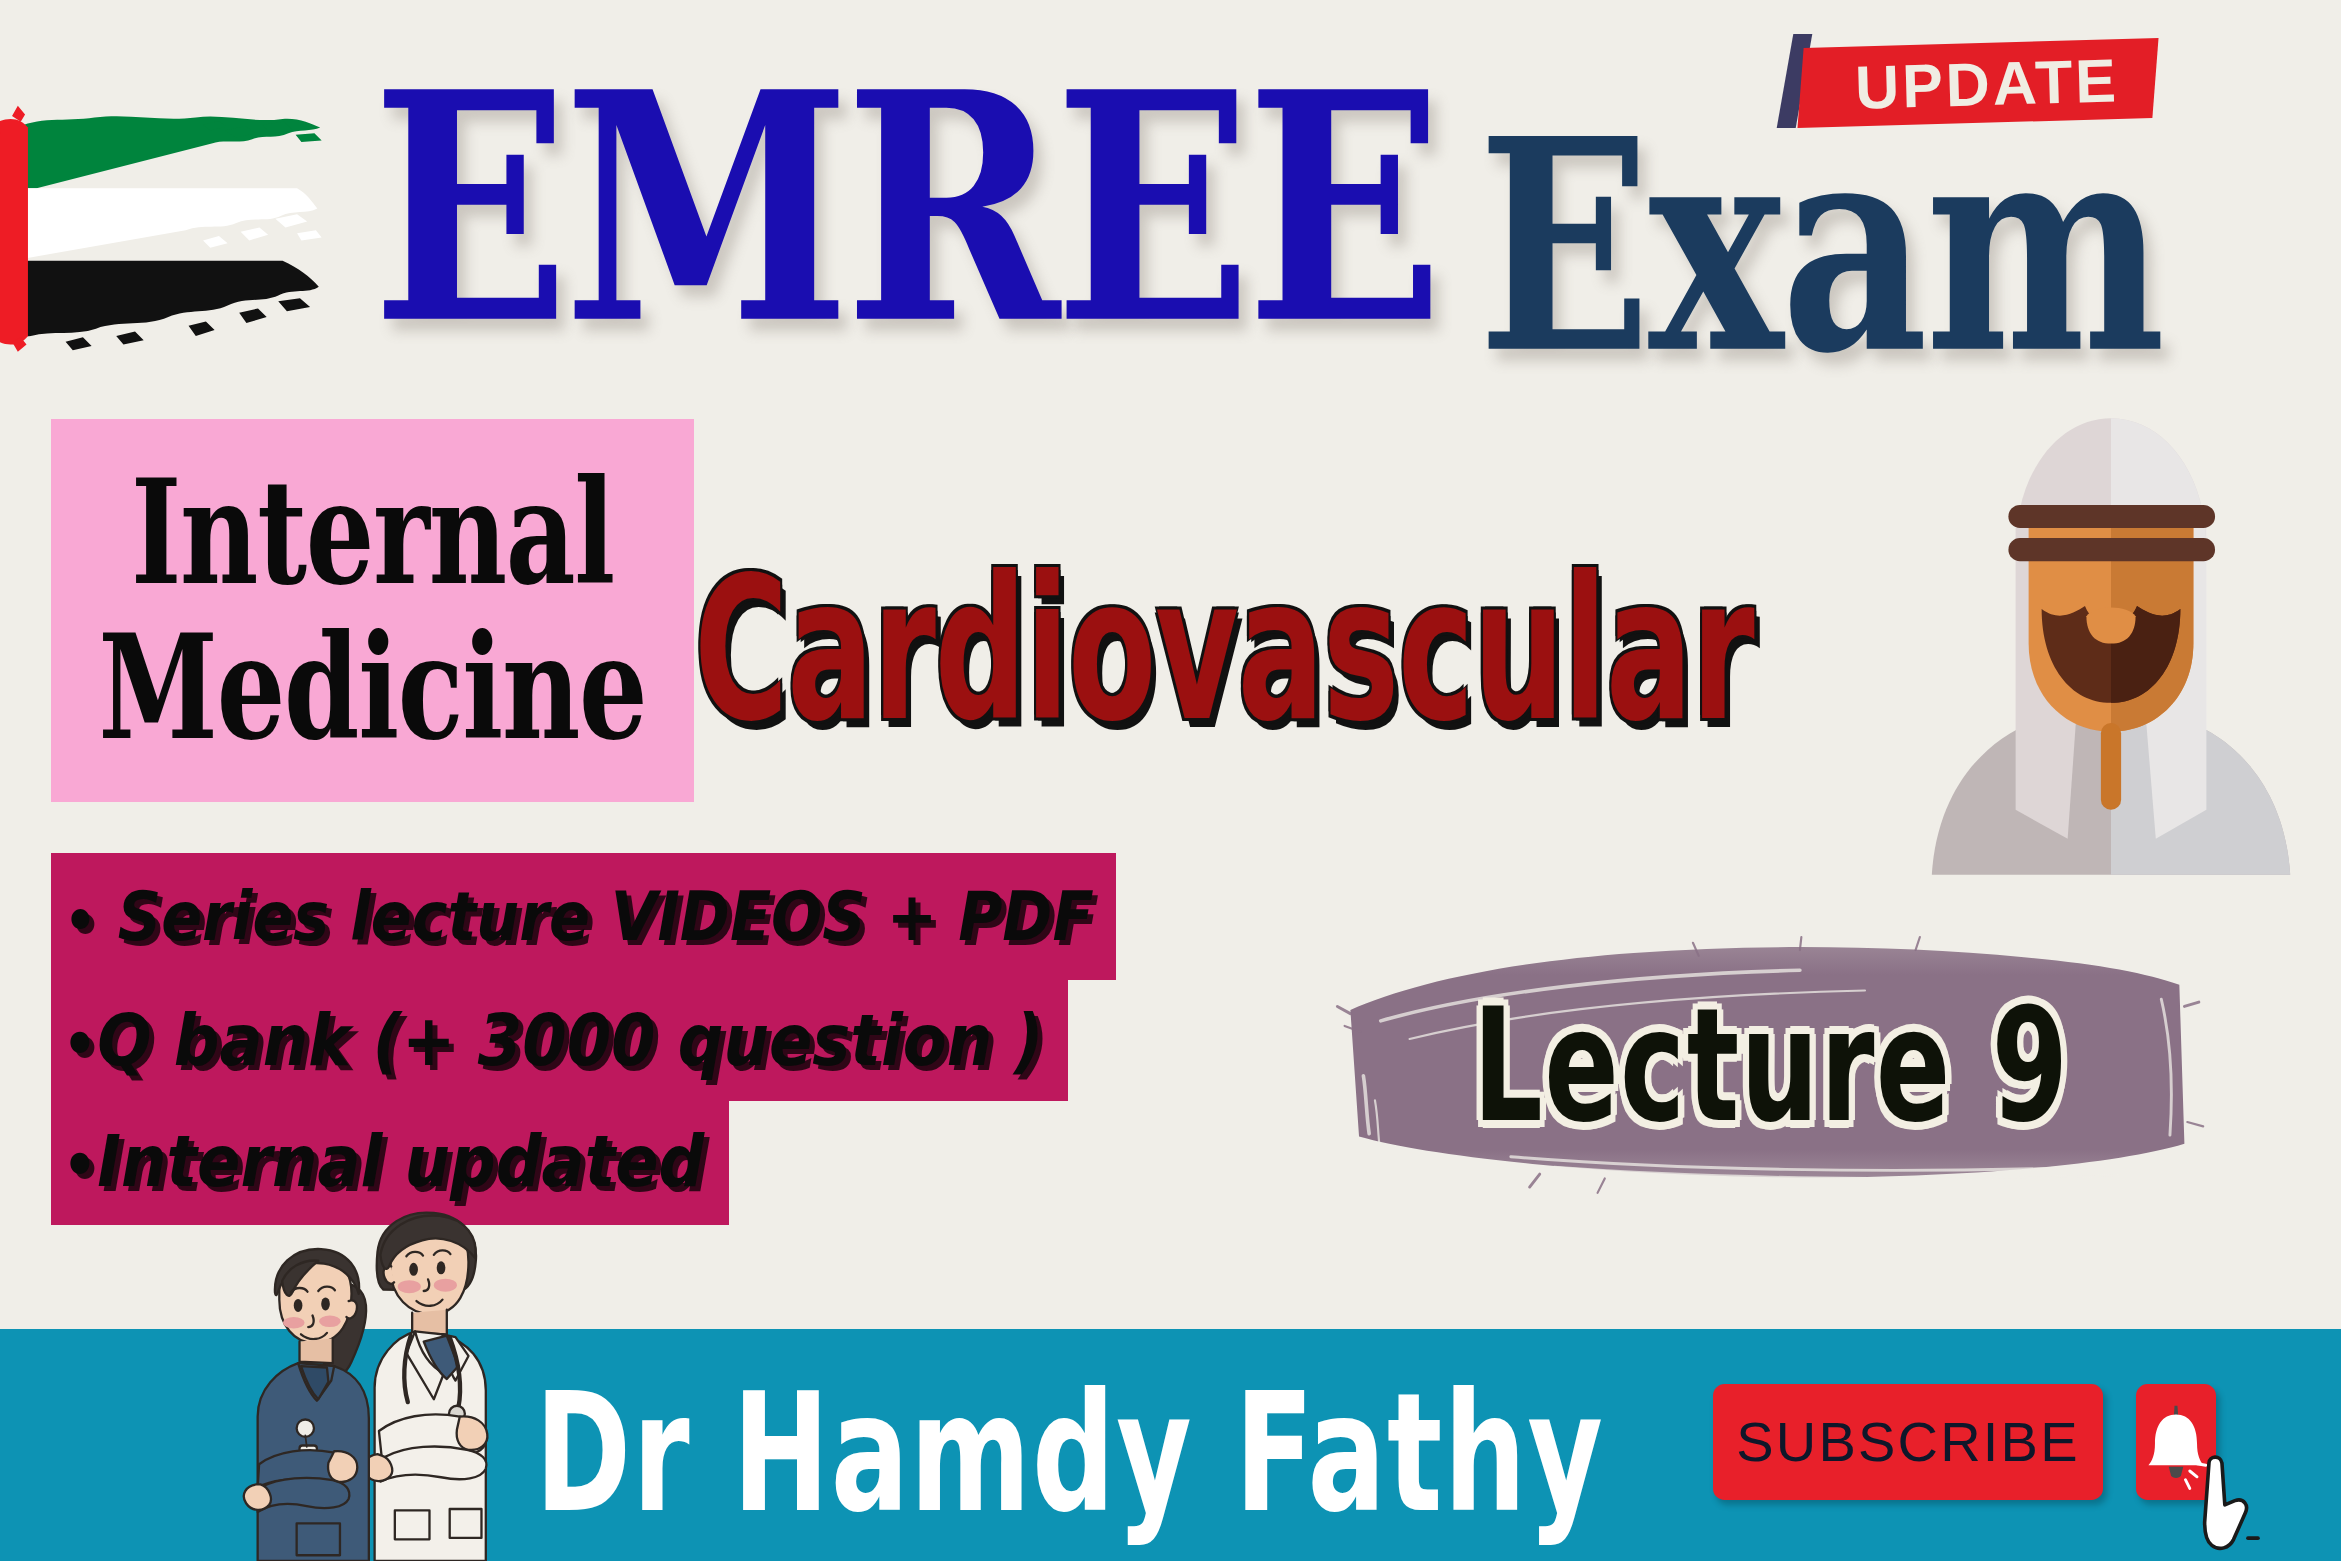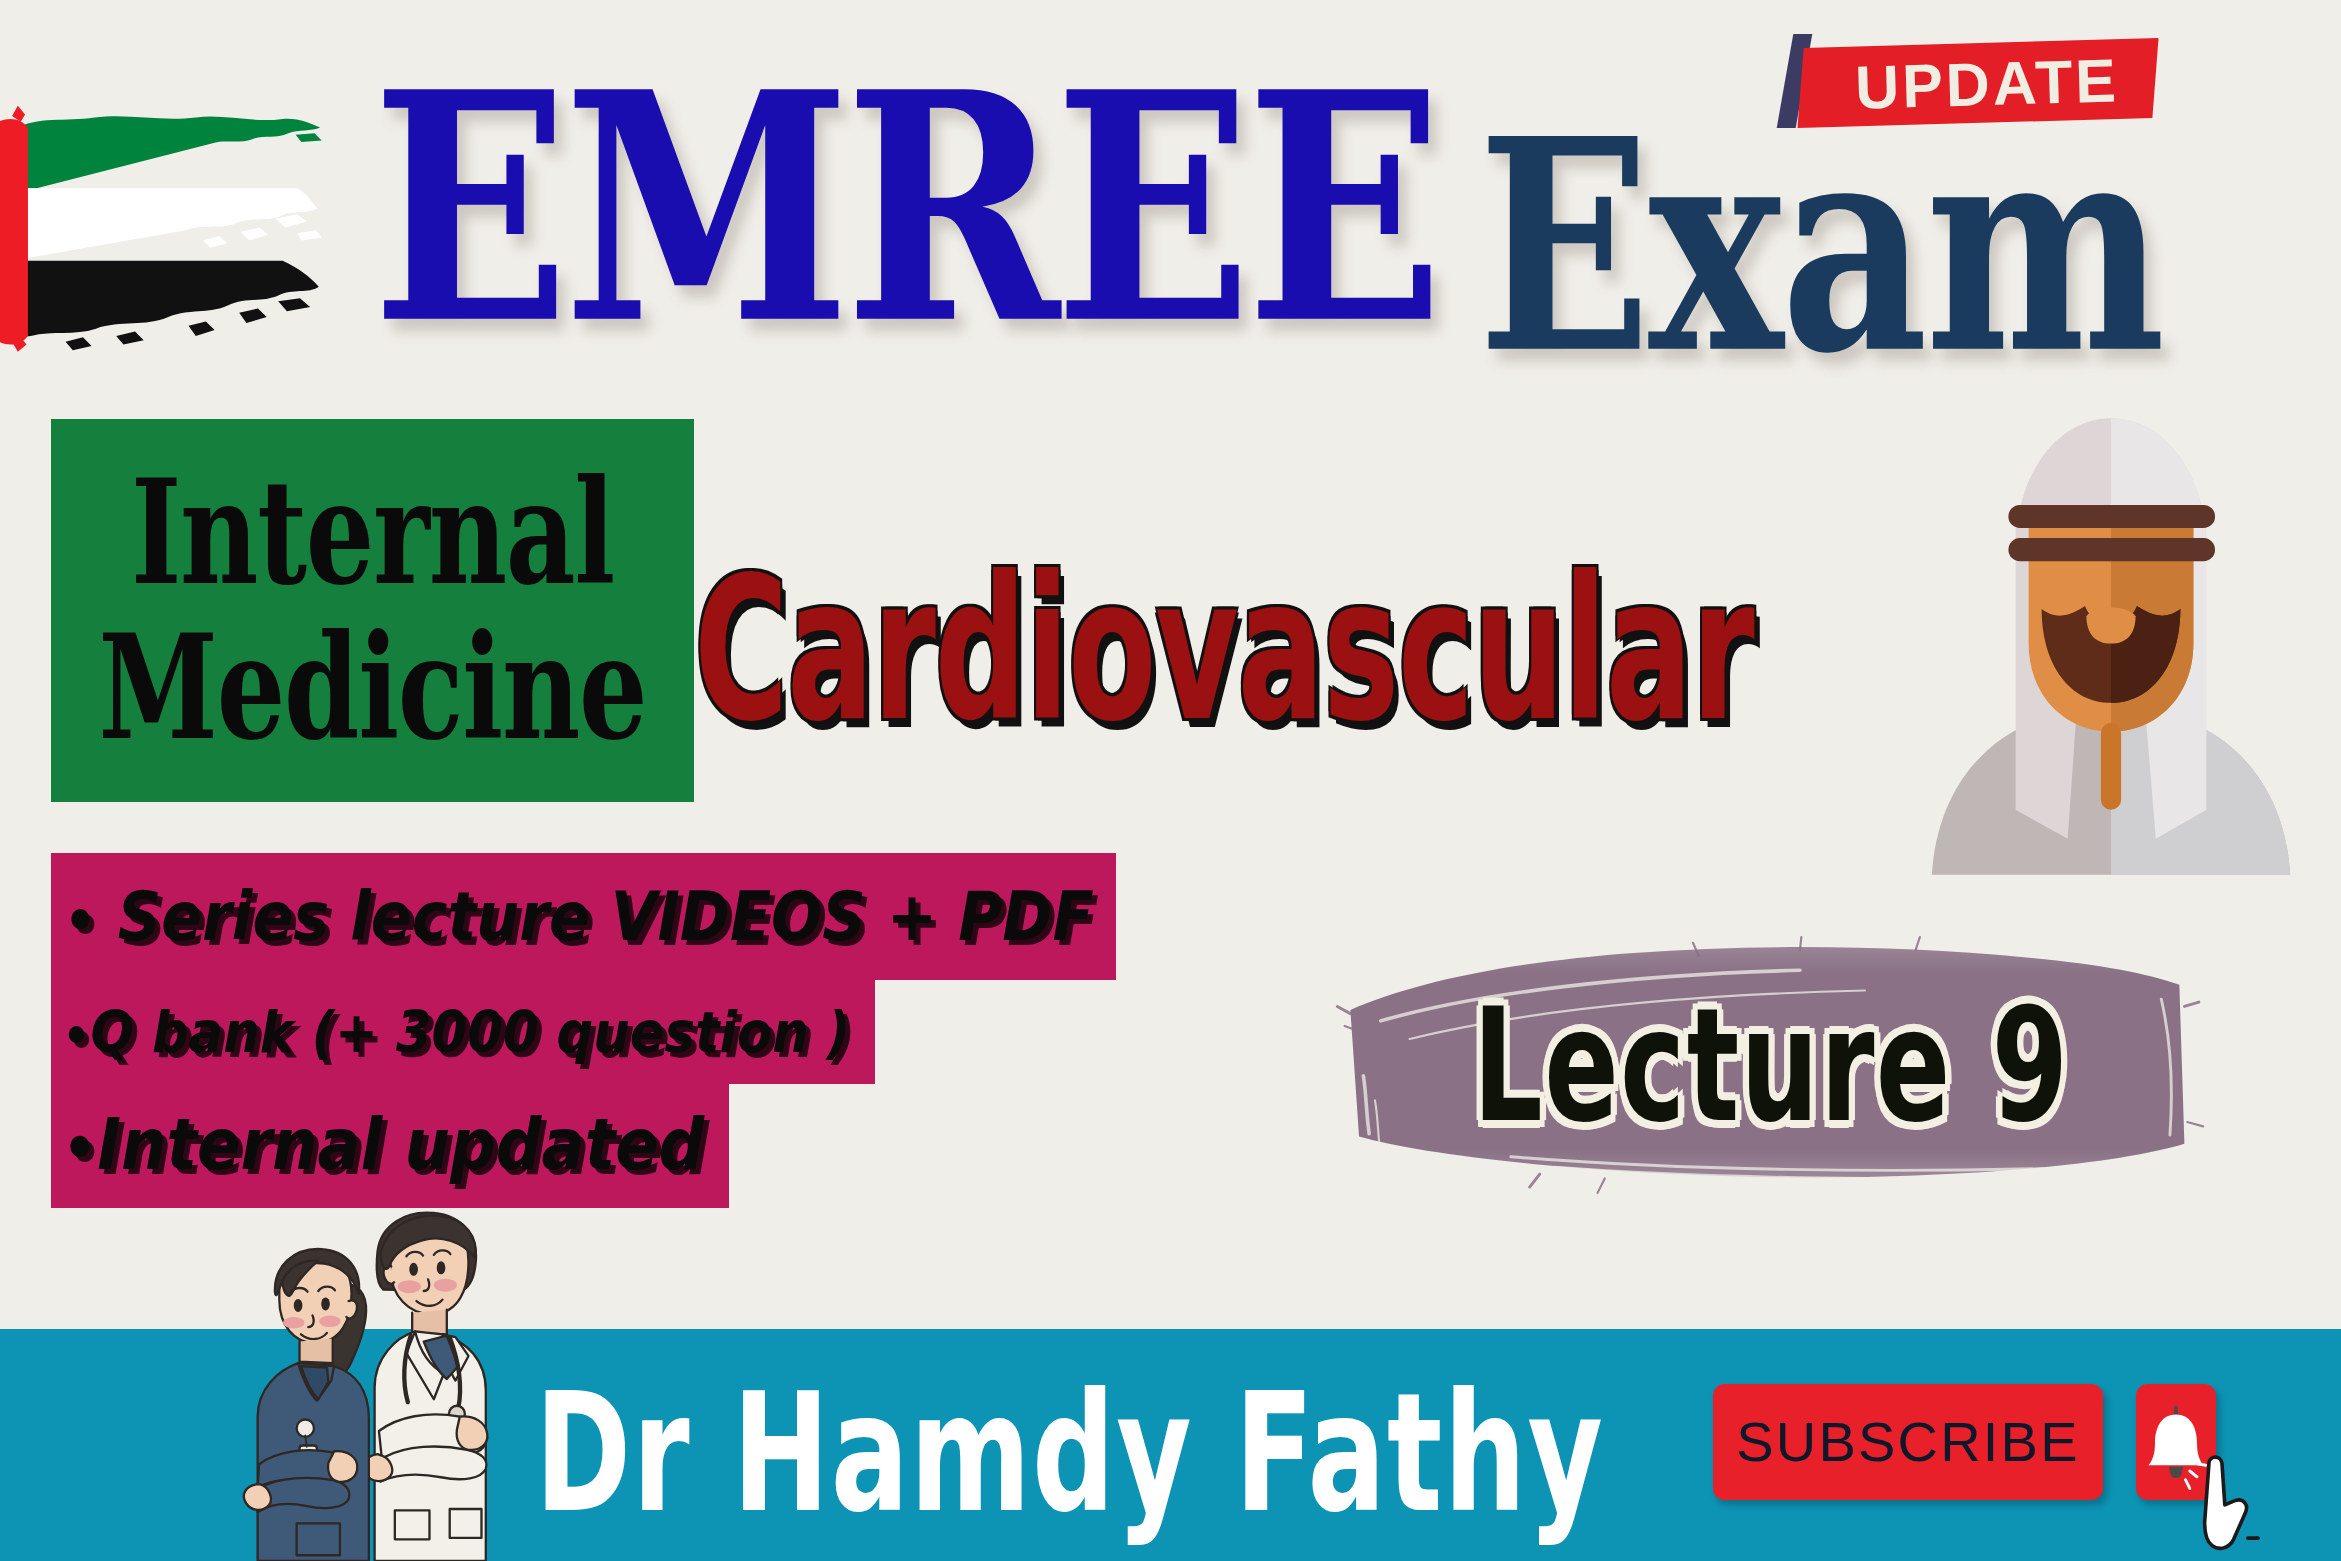--- a/index.html
+++ b/index.html
@@ -78,21 +78,21 @@
     letter-spacing:2.9px;
     text-align:center;
     line-height:64px;
     transform:rotate(-1.6deg);
   }
 
   
   .yellow-box {
     position:absolute; left:51px; top:419px;
     width:643px; height:383px;
-    background:#15803d;
+    background:#f9a8d4;
   }
   .yellow-box .line {
     font-family:"DejaVu Serif", serif;
     font-weight:bold;
     color:#0A0A0A;
     text-align:center;
     line-height:0.96;
     transform-origin:center;
   }
   .yb-l1 {
@@ -135,21 +135,21 @@
     display:inline-block;
     background:#be185d;
     color:#0A0A0A;
     font-family:"DejaVu Sans Condensed","DejaVu Sans", sans-serif;
     font-weight:bold;
     font-style:italic;
     white-space:nowrap;
     text-shadow:5px 5px 0 rgba(0,0,0,0.75);
   }
   .b1 { font-size:67px; padding:24.6px 22px 24.6px 13px; letter-spacing:0px; }
-  .b2 { font-size:57px; padding:19px 24.6px 19px 11.6px; letter-spacing:0px; }
+  .b2 { font-size:71px; padding:19px 24.6px 19px 11.6px; letter-spacing:0px; }
   .b3 { font-size:71px; padding:19px 24.6px 22px 11.6px; letter-spacing:0px; }
   .bullet-dot { font-size:0.85em; }
 
   
   .lecture-wrap { position:absolute; left:1294px; top:905px; width:954px; height:304px; }
   .lecture-wrap svg { position:absolute; left:0; top:0; width:100%; height:100%; }
   .lecture-text {
     position:absolute; left:0; top:69px; width:954px;
     text-align:center;
     font-family:"DejaVu Sans Condensed","DejaVu Sans", sans-serif;

